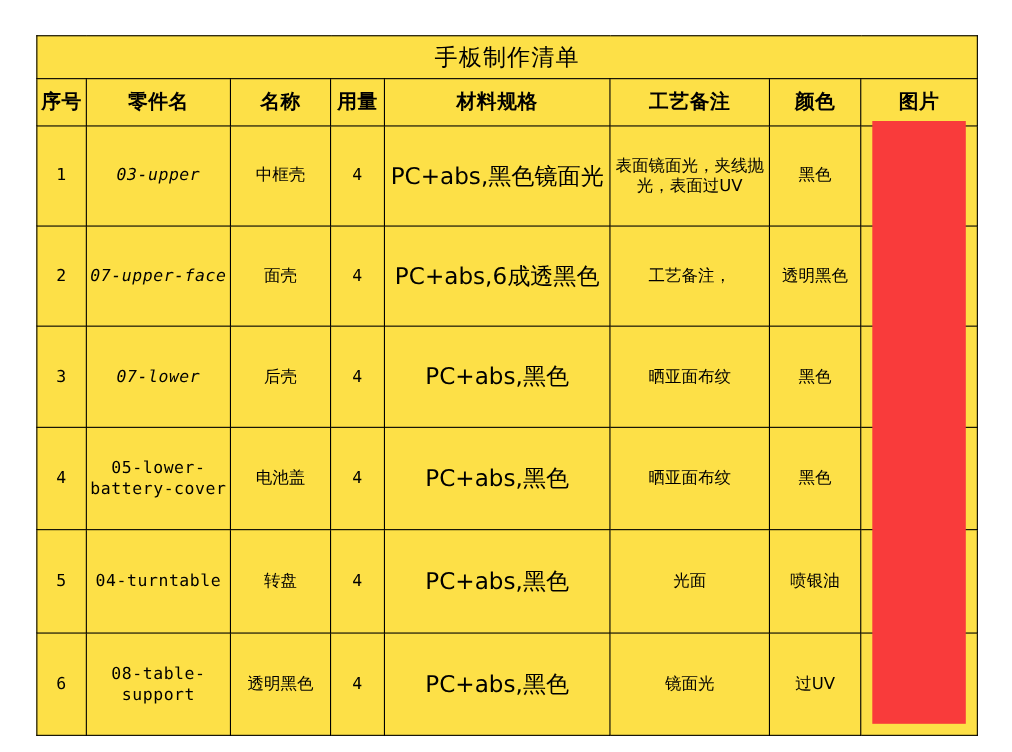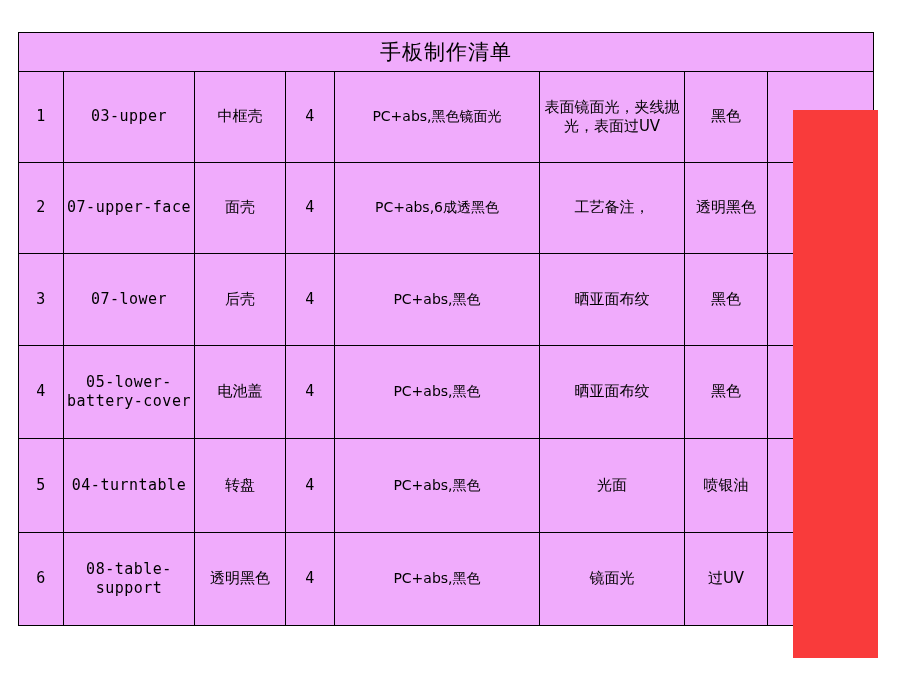--- a/index.html
+++ b/index.html
@@ -18,26 +18,26 @@
   #sheet {
     position: absolute;
     left: 0;
     top: 0;
     width: 920px;
     height: 684px;
   }
 
   table.bom {
     position: absolute;
-    left: 18px;
+    left: 33px;
     top: 32px;
     width: 855px;
     border-collapse: collapse;
     table-layout: fixed;
-    background: #f0abfc;
+    background: #fde047;
     padding-left: 26px;
   }
 
   table.bom td {
     border: 1px solid #000000;
     text-align: center;
     vertical-align: middle;
     padding: 2px 1px;
     color: #000000;
     overflow: hidden;
@@ -69,29 +69,30 @@
     font-family: "DejaVu Sans", "Liberation Sans", sans-serif;
   }
   tr.body-row td.c-part,
   tr.body-row td.c-seq,
   tr.body-row td.c-qty {
     font-family: "DejaVu Sans Mono", "Liberation Mono", monospace;
     font-size: 15px;
     letter-spacing: 0.5px;
   }
   tr.body-row td.c-spec {
-    font-size: 14px;
+    font-size: 21px;
   }
 
   
   td.c-part .nowrap-clip {
     display: block;
     white-space: nowrap;
     text-align: center;
     overflow: visible;
+    font-style: italic;
   }
   td.c-part {
     overflow: hidden;
   }
 
   
   tr.r1 td { height: 86px; }
   tr.r2 td { height: 86px; }
   tr.r3 td { height: 87px; }
   tr.r4 td { height: 88px; }
@@ -123,20 +124,30 @@
       <col style="width:145px">
       <col style="width:83px">
       <col style="width:106px">
     </colgroup>
     <tbody>
 
       <tr>
         <td class="title-cell" colspan="8">手板制作清单</td>
       </tr>
 
+      <tr class="head-row">
+        <td>序号</td>
+        <td>零件名</td>
+        <td>名称</td>
+        <td>用量</td>
+        <td>材料规格</td>
+        <td>工艺备注</td>
+        <td>颜色</td>
+        <td>图片</td>
+      </tr>
 
       <tr class="body-row r1">
         <td class="c-seq">1</td>
         <td class="c-part">
             <span class="nowrap-clip">03-upper</span>
           </td>
         <td class="c-name">中框壳</td>
         <td class="c-qty">4</td>
         <td class="c-spec">PC+abs,黑色镜面光</td>
         <td class="c-proc">表面镜面光，夹线抛光，表面过UV</td>

